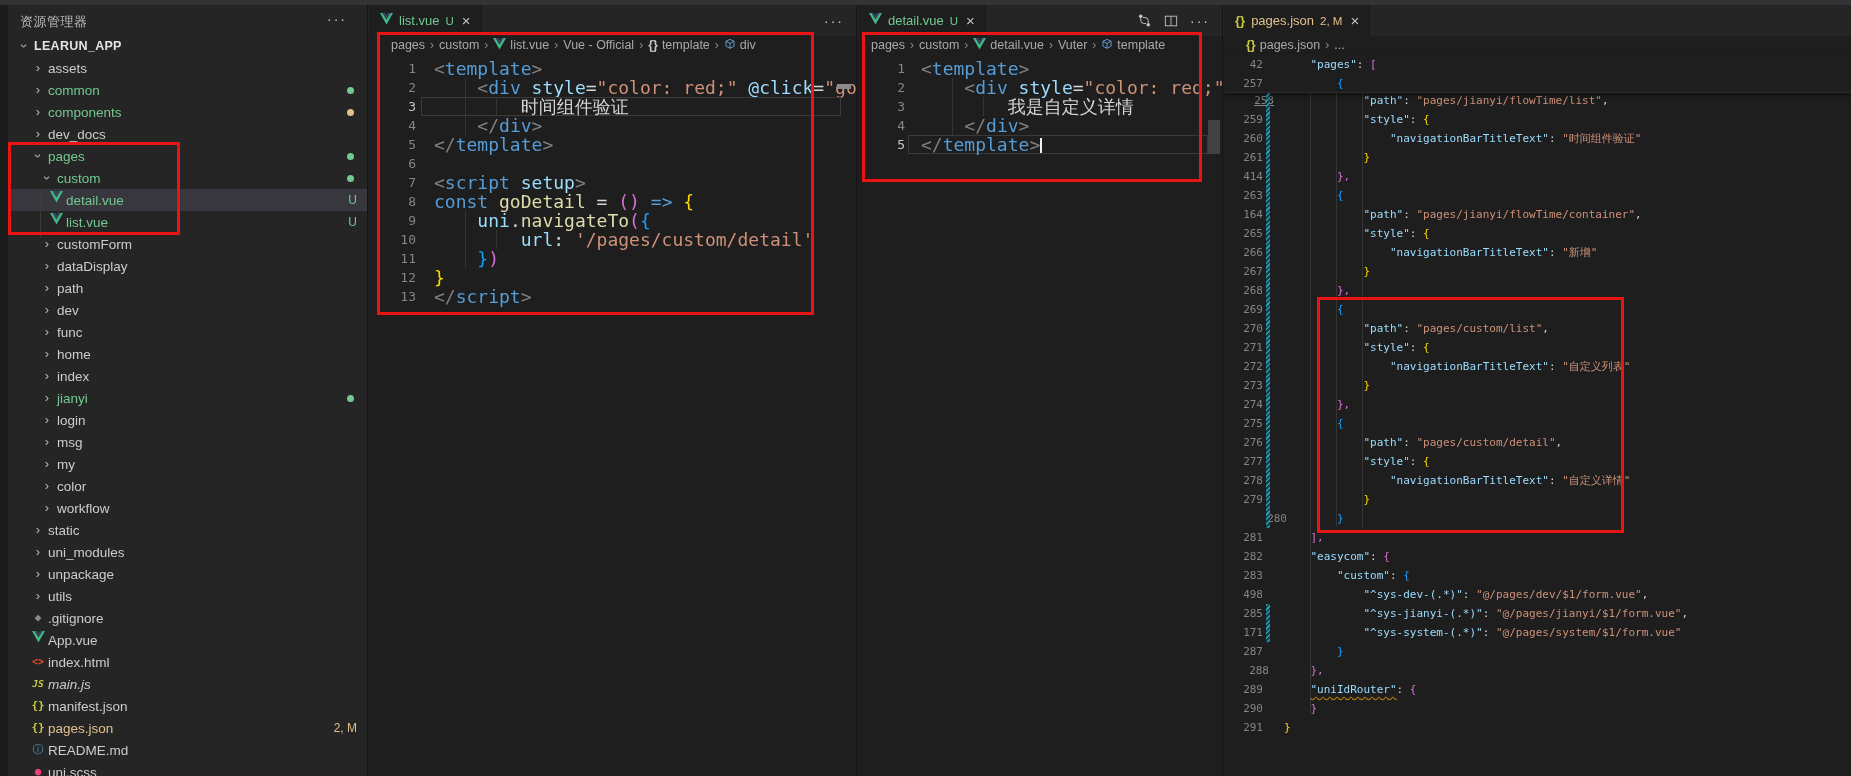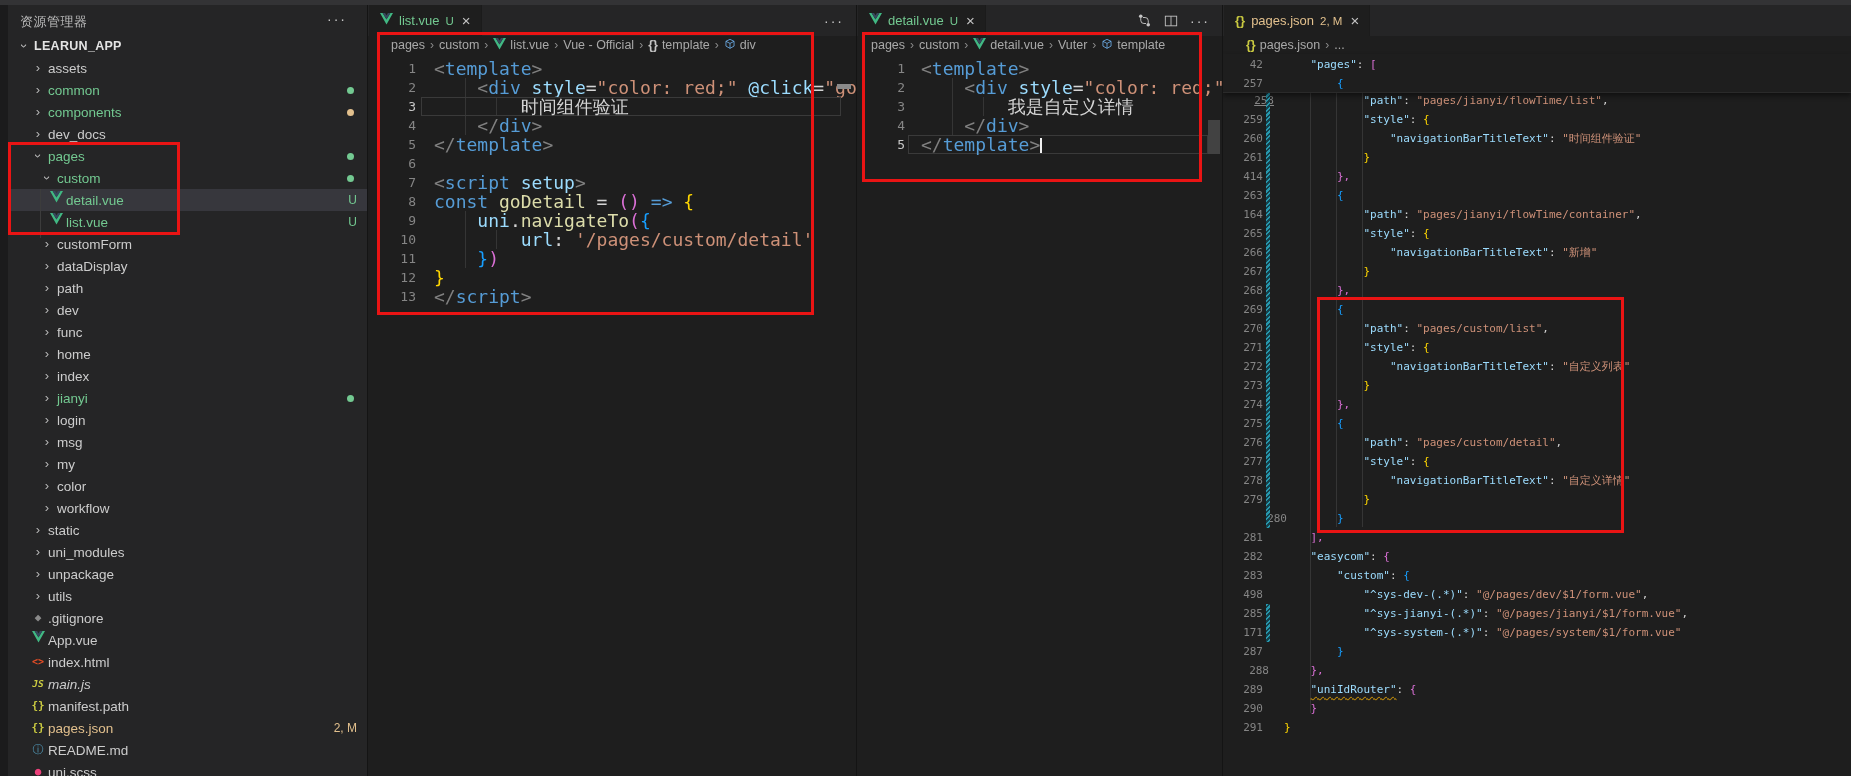--- a/index.html
+++ b/index.html
@@ -222,21 +222,21 @@
       <div class="trow" style="top: 646px; padding-left: 22px;">
         <span class="ficon"><span style="color:#e44d26;font-weight:bold;font-size:10px">&lt;&gt;</span></span>
         <span class="lbl">index.html</span>
       </div>
       <div class="trow" style="top: 668px; padding-left: 22px; font-style: italic;">
         <span class="ficon"><span style="color:#cbcb41;font-weight:bold;font-size:9.5px">JS</span></span>
         <span class="lbl">main.js</span>
       </div>
       <div class="trow" style="top: 690px; padding-left: 22px;">
         <span class="ficon"><span style="color:#cbcb41;font-weight:bold">{}</span></span>
-        <span class="lbl">manifest.path</span>
+        <span class="lbl">manifest.json</span>
       </div>
       <div class="trow" style="top: 712px; padding-left: 22px;">
         <span class="ficon"><span style="color:#cbcb41;font-weight:bold">{}</span></span>
         <span class="lbl yellow">pages.json</span>
         <span class="badge" style="color: rgb(226, 192, 141);">2, M</span>
       </div>
       <div class="trow" style="top: 734px; padding-left: 22px;">
         <span class="ficon"><span style="color:#519aba">ⓘ</span></span>
         <span class="lbl">README.md</span>
       </div>

